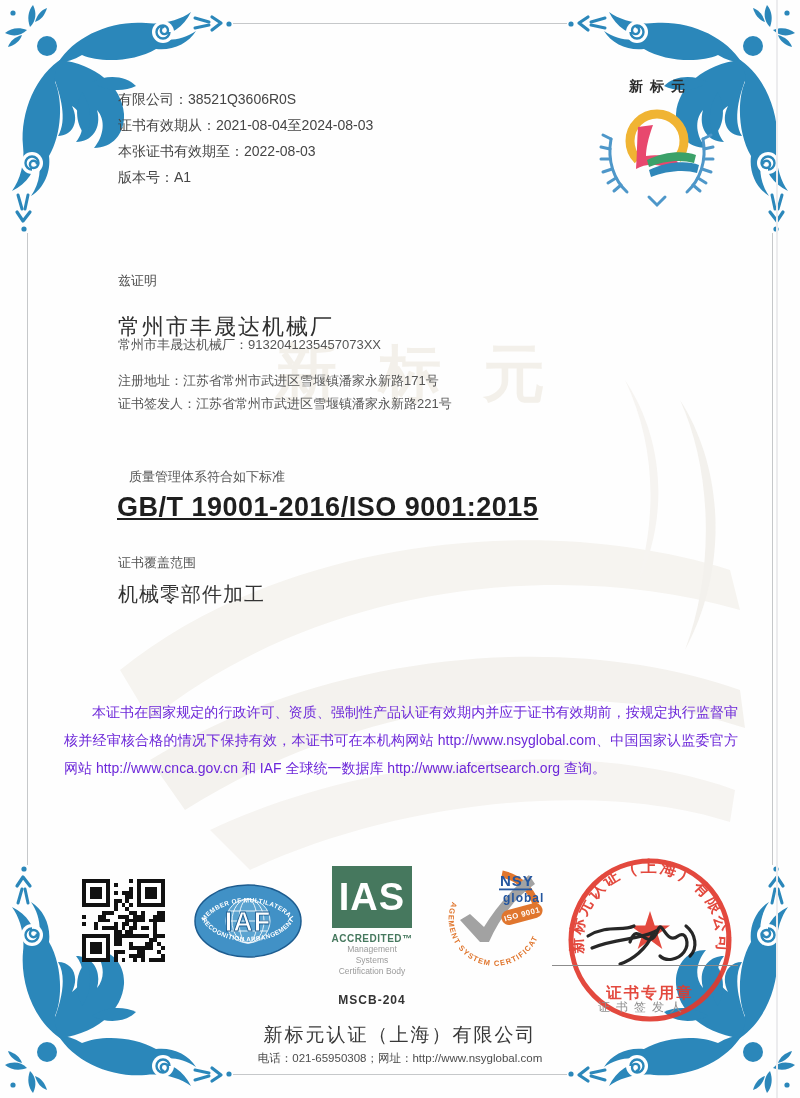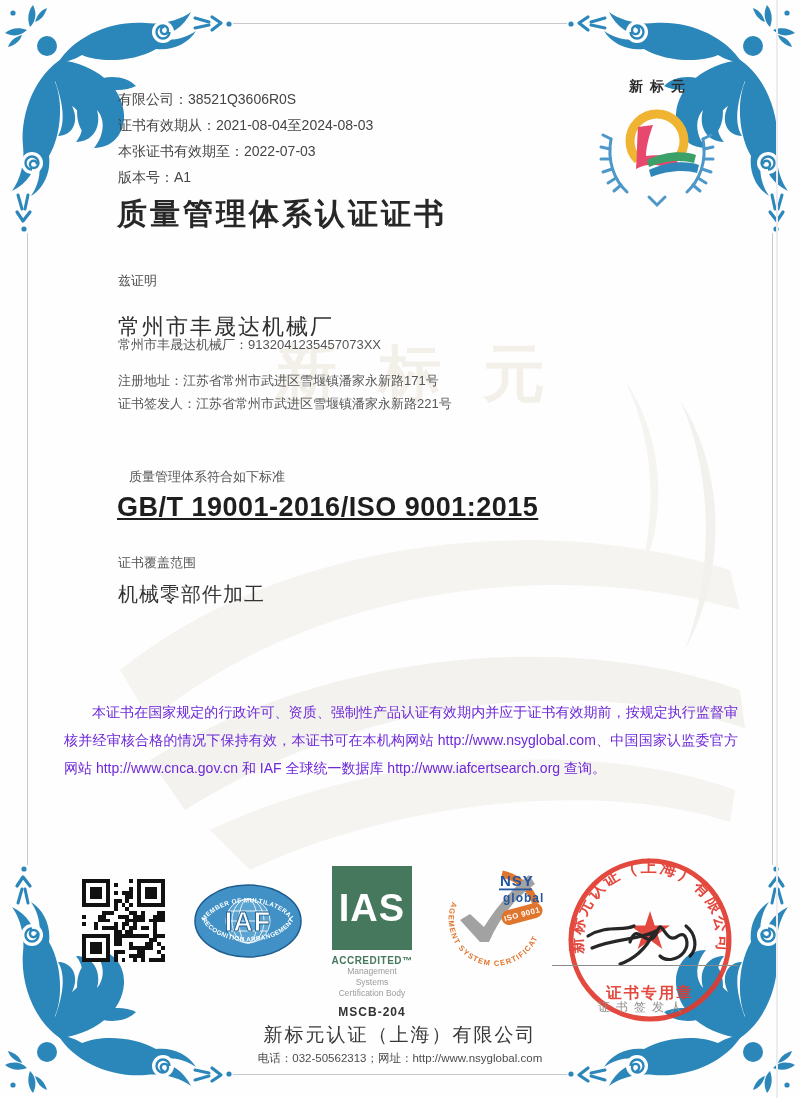--- a/index.html
+++ b/index.html
@@ -50,25 +50,25 @@
   .scope-value{position:absolute;left:118px;top:581px;font-size:20px;color:#333;letter-spacing:1px;}
   .legal{
     position:absolute;left:64px;top:698px;width:674px;
     font-size:14px;line-height:28px;color:#6d28d9;
     text-align:justify;text-indent:2em;
   }
   
   .qr{position:absolute;left:82px;top:879px;width:83px;height:83px;}
   .iaf{position:absolute;left:193px;top:883px;}
   .ias{position:absolute;left:331px;top:866px;width:82px;text-align:center;}
-  .ias-box{width:80px;height:84px;background:#46785e;color:#fff;display:flex;align-items:center;justify-content:center;
+  .ias-box{width:80px;height:62px;background:#46785e;color:#fff;display:flex;align-items:center;justify-content:center;
     font-size:38px;font-weight:700;letter-spacing:1px;margin:0 auto;}
   .ias-accredited{margin-top:5px;font-size:10px;font-weight:700;color:#46785e;letter-spacing:.5px;}
   .ias-sub{font-size:8.5px;color:#9b9b9b;line-height:11px;}
-  .ias-code{margin-top:6px;font-size:12px;font-weight:700;color:#333;letter-spacing:1px;}
+  .ias-code{margin-top:16px;font-size:12px;font-weight:700;color:#333;letter-spacing:1px;}
   .nsy{position:absolute;left:438px;top:862px;}
   .stamp{position:absolute;left:558px;top:848px;opacity:.92;}
   .sign-line{position:absolute;left:552px;top:965px;width:186px;height:1px;background:#8c8c8c;}
   .signer{position:absolute;left:598px;top:999px;font-size:12px;color:#8f8f8f;letter-spacing:6px;}
   
   .footer{position:absolute;left:0;top:1022px;width:800px;text-align:center;}
   .footer .f-company{font-size:19px;font-weight:500;letter-spacing:2px;color:#383838;}
   .footer .f-addr{margin-top:6px;font-size:11.5px;color:#4c4c4c;}
   .footer .f-contact{margin-top:3px;font-size:11.5px;color:#4c4c4c;}
 </style>
@@ -130,21 +130,21 @@
     </svg>
   <div class="border-line bl-top"></div>
   <div class="border-line bl-bottom"></div>
   <div class="border-line bl-left"></div>
   <div class="border-line bl-right"></div>
   <div class="page-edge-right"></div>
 
   <div class="meta">
     <div>有限公司：38521Q3606R0S</div>
     <div>证书有效期从：2021-08-04至2024-08-03</div>
-    <div>本张证书有效期至：2022-07-03</div>
+    <div>本张证书有效期至：2022-08-03</div>
     <div>版本号：A1</div>
   </div>
 
   <div class="issuer-logo">
     <div class="logo-name">新标元</div>
     <svg width="120" height="112" viewBox="0 0 120 112">
       <circle cx="60" cy="44" r="27" fill="none" stroke="#f0b433" stroke-width="9" stroke-dasharray="125 45" transform="rotate(135 60 44)"></circle>
       <path d="M41,30 L56,28 C51,42 49,52 49,59 C61,57 73,59 81,65 L77,74 C64,66 49,66 39,72 C40,58 40,44 41,30 Z" fill="#e8486e"></path>
       <path d="M50,63 C66,55 86,53 99,58 L97,66 C84,62 66,64 52,70 Z" fill="#3ba169"></path>
       <path d="M52,73 C68,65 90,63 102,68 L100,76 C88,72 68,74 54,80 Z" fill="#2f87b9"></path>
@@ -153,21 +153,20 @@
         <path d="M14,42 l-8,-4 M13,52 l-9,-2 M13,62 l-9,0 M15,72 l-9,3 M19,81 l-8,5 M24,88 l-7,6"></path>
       </g>
       <g stroke="#4e97c9" stroke-width="3" fill="none" stroke-linecap="round" transform="translate(120,0) scale(-1,1)">
         <path d="M30,95 C17,83 10,64 14,42"></path>
         <path d="M14,42 l-8,-4 M13,52 l-9,-2 M13,62 l-9,0 M15,72 l-9,3 M19,81 l-8,5 M24,88 l-7,6"></path>
       </g>
       <path d="M52,100 l8,8 l8,-8" stroke="#4e97c9" stroke-width="3" fill="none" stroke-linecap="round"></path>
     </svg>
   </div>
 
-  <div class="cert-title">质量管理体系认证证书</div>
   <div class="certify-intro">兹证明</div>
   <div class="company-name">常州市丰晟达机械厂</div>
   <div class="credit-code">常州市丰晟达机械厂：9132041235457073XX</div>
   <div class="addr1">注册地址：江苏省常州市武进区雪堰镇潘家永新路171号</div>
   <div class="addr2">证书签发人：江苏省常州市武进区雪堰镇潘家永新路221号</div>
   <div class="std-intro">质量管理体系符合如下标准</div>
   <div class="std-code">GB/T 19001-2016/ISO 9001:2015</div>
   <div class="scope-label">证书覆盖范围</div>
   <div class="scope-value">机械零部件加工</div>
   <div class="legal">本证书在国家规定的行政许可、资质、强制性产品认证有效期内并应于证书有效期前，按规定执行监督审核并经审核合格的情况下保持有效，本证书可在本机构网站 http://www.nsyglobal.com、中国国家认监委官方网站 http://www.cnca.gov.cn 和 IAF 全球统一数据库 http://www.iafcertsearch.org 查询。</div>
@@ -372,16 +371,16 @@
       <path d="M-58,8 C-34,-2 -12,0 4,-8 C-4,10 -18,20 -30,24"></path>
       <path d="M-20,2 C-12,-22 -2,16 8,-10 C12,-22 16,6 28,-4 C36,-10 40,4 34,12 C28,20 16,22 10,16"></path>
       <path d="M36,-14 C46,-6 48,8 40,16"></path>
     </g>
   </svg>
   <div class="sign-line"></div>
   <div class="signer">证书签发人</div>
 
   <div class="footer">
     <div class="f-company">新标元认证（上海）有限公司</div>
-    <div class="f-contact">电话：032-50562313；网址：http://www.nsyglobal.com</div>
+    <div class="f-contact">电话：021-65950308；网址：http://www.nsyglobal.com</div>
   </div>
 
 </div>
 
 </body></html>

